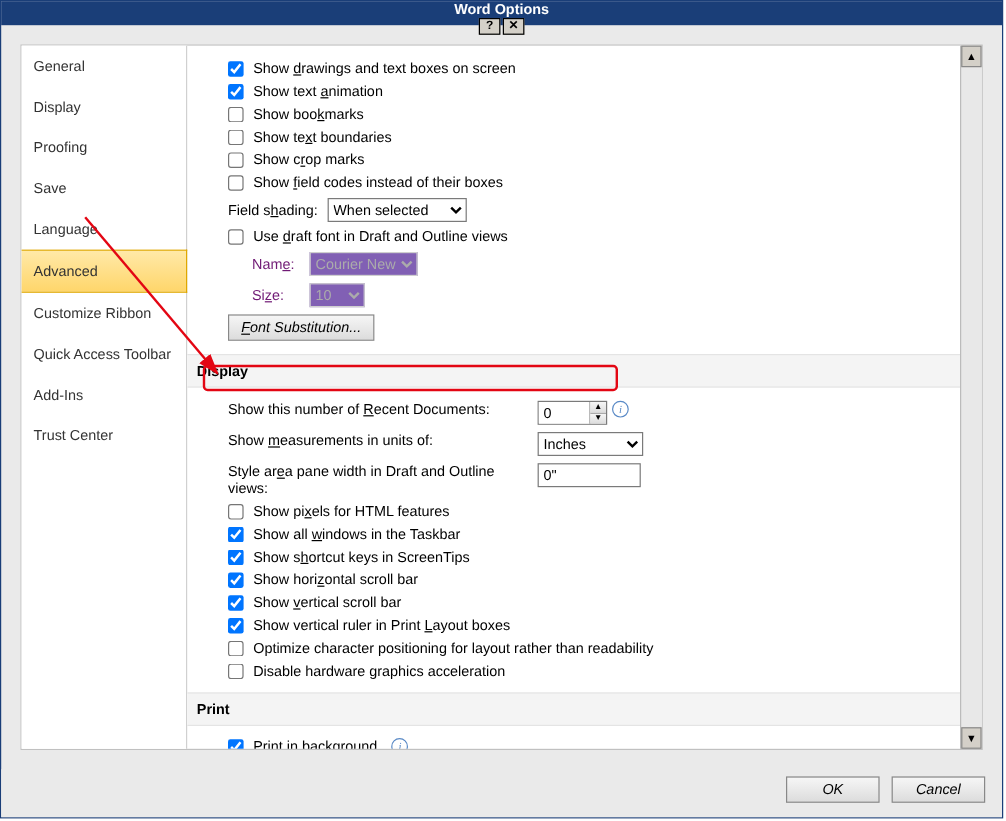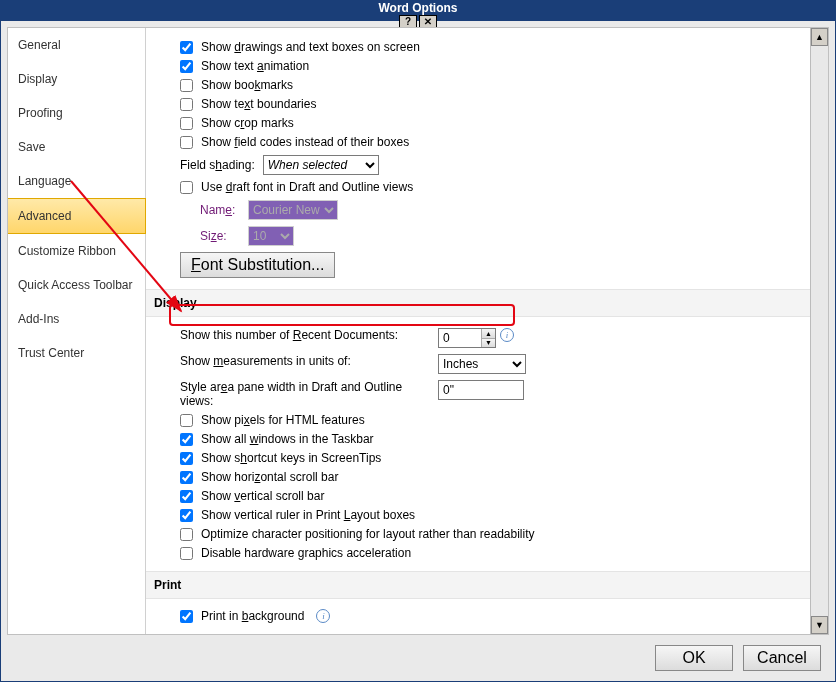--- a/index.html
+++ b/index.html
@@ -36,21 +36,21 @@
   .titlebar .controls { display:flex; gap:2px; }
   .titlebar .controls .btn {
     width: 18px; height: 14px; background:#d4d0c8; border:1px solid #000;
     display:flex; align-items:center; justify-content:center; color:#000;
     font-size:10px; font-weight:bold; line-height:1;
   }
   .body {
     flex:1;
     display:flex;
     border: 1px solid #c0c0c0;
-    margin: 6px;
+    margin: 16px;
     background:#fff;
     min-height:0;
   }
   .sidebar {
     width: 138px;
     border-right:1px solid #d0d0d0;
     padding-top:0;
     background:#fff;
   }
   .sidebar .item {
@@ -100,22 +100,23 @@
   .label-col { min-width: 0; }
   .u { text-decoration: underline; }
   select {
     font-family: inherit; font-size:12px; height:20px;
     border:1px solid #7a7a7a; background:#fff;
   }
   select:disabled { background:#4c1d95; color:#888; border-color:#bbb;}
   .disabled-text { color:#701a75; }
   .btn-classic {
     background: linear-gradient(#f6f6f6,#dcdcdc);
-    border:1px solid #888; padding:3px 10px; font-family:inherit; font-size:16px;
+    border:1px solid #888; padding:3px 10px; font-family:inherit; font-size:12px;
     cursor:pointer;
+    font-style:italic;
   }
   .section-head {
     font-weight:bold;
     background:#f4f4f4;
     padding:6px 8px;
     border-top:1px solid #e4e4e4;
     border-bottom:1px solid #e4e4e4;
     margin: 8px -10px 8px -18px;
   }
   .form-row {
@@ -220,21 +221,21 @@
         <div class="checkrow">
           <input type="checkbox" style="">
           <label><span>Show c</span><span class="u">r</span><span>op marks</span></label>
         </div>
         <div class="checkrow">
           <input type="checkbox" style="">
           <label><span>Show </span><span class="u">f</span><span>ield codes instead of their boxes</span></label>
         </div>
         <div class="row">
           <span class="label-col"><span>Field s</span><span class="u">h</span><span>ading:</span></span>
-          <select style="width:116px;font-style:italic;">
+          <select style="width:116px;">
             <option>When selected</option>
           </select>
         </div>
         <div class="checkrow">
           <input type="checkbox" style="">
           <label><span>Use </span><span class="u">d</span><span>raft font in Draft and Outline views</span></label>
         </div>
         <div class="row indent">
           <span class="disabled-text" style="width:40px;"><span>Nam</span><span class="u">e</span><span>:</span></span>
           <select disabled="" style="width:90px;">

